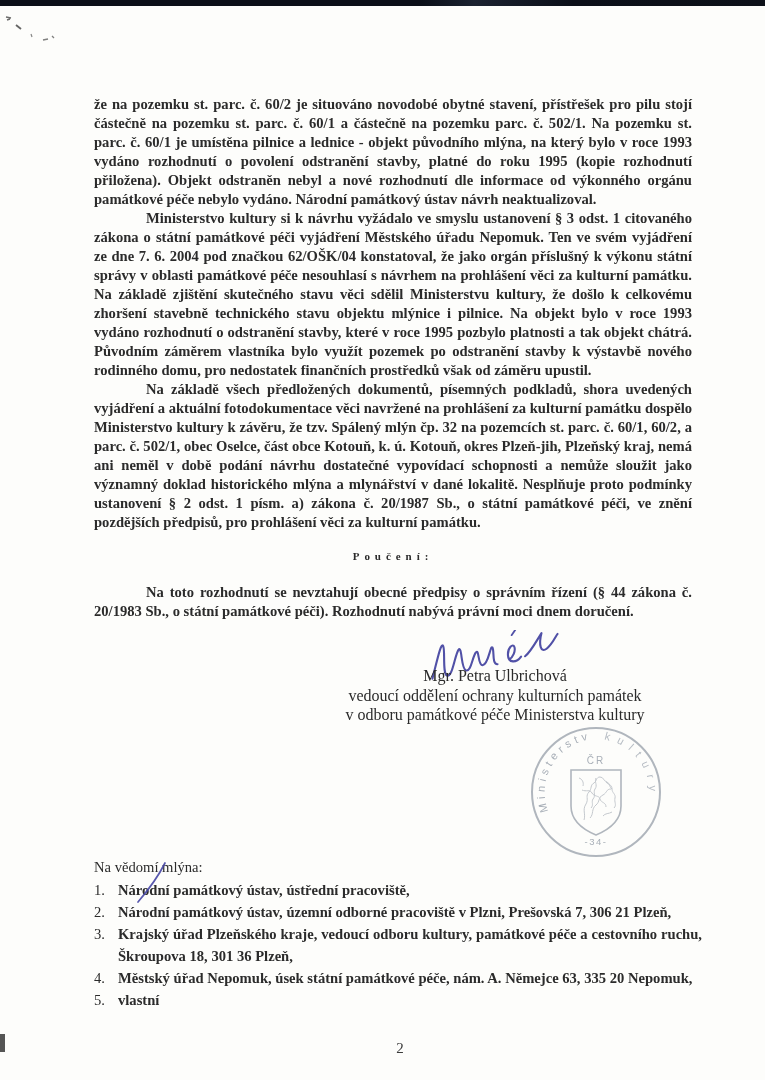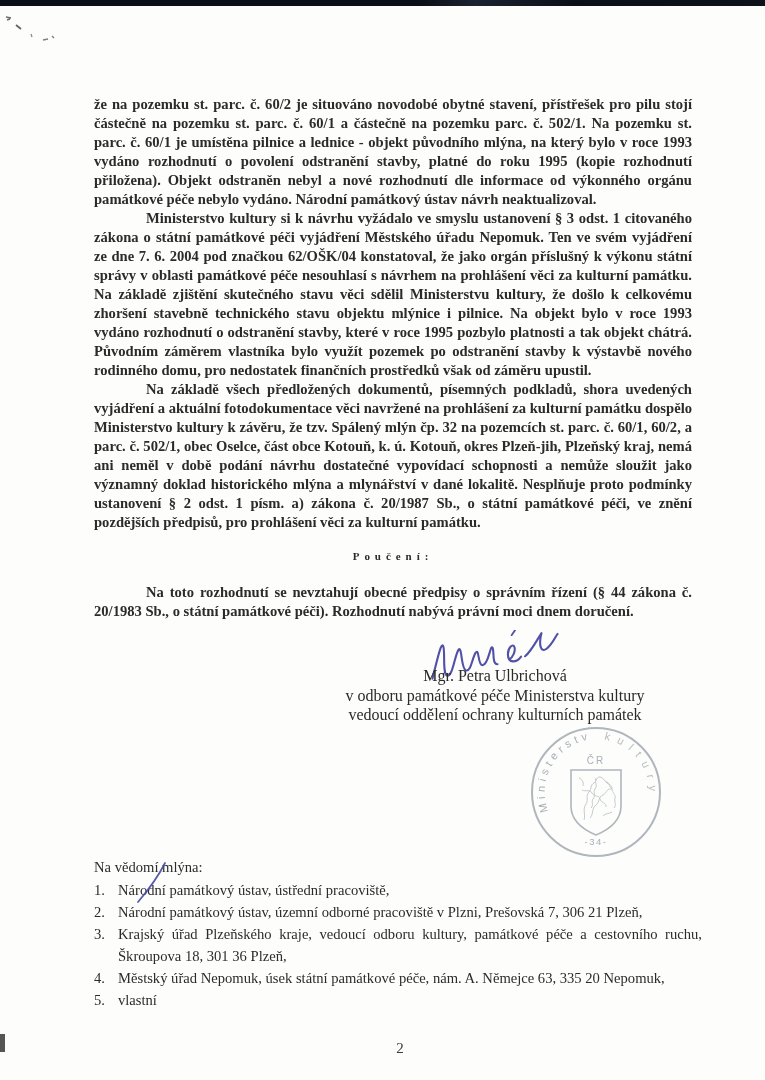--- a/index.html
+++ b/index.html
@@ -39,21 +39,21 @@
   }
   .sig-name{margin-bottom:1px;}
   .stamp{position:absolute;left:524px;top:720px;opacity:.85;}
   .dist-block{
     position:absolute;left:94px;top:856px;width:608px;
     font-size:14.6px;line-height:22px;
   }
   .dist-title{margin:0 0 1px 0;}
   .dist-row{display:flex;}
   .dist-num{width:24px;flex:0 0 24px;}
-  .dist-text{flex:1;text-align:justify;}
+  .dist-text{flex:1;text-align:justify;font-weight:bold;}
   .check-mark{position:absolute;left:132px;top:860px;}
   .page-num{
     position:absolute;left:380px;top:1040px;width:40px;
     text-align:center;font-size:15px;color:#3a3a3a;
   }
 </style>
 </head>
 <body>
 
 <div class="page">
@@ -80,22 +80,22 @@
       <path d="M6 44 C12 26 17 8 19 12 C21 16 16 40 21 42 C26 44 30 22 34 17 C38 12 35 36 40 38 C45 40 47 26 51 21 C55 16 52 34 57 34 C63 34 66 14 68 17 C70 20 66 34 72 34"></path>
       <path d="M84 30 c4 -2 7 -8 6 -12 c-1 -4 -7 0 -7 8 c0 8 8 8 13 2"></path>
       <path d="M100 28 C106 24 112 14 118 6 C114 18 116 26 122 22 C128 18 132 10 134 8"></path>
       <path d="M88 6 l4 -5" stroke-width="1.8"></path>
       <path d="M126 2 l5 -2" stroke-width="1.6"></path>
     </g>
   </svg>
 
   <div class="sig-block">
     <div class="sig-name">Mgr. Petra Ulbrichová</div>
+    <div>vedoucí oddělení  ochrany  kulturních památek</div>
     <div>v odboru památkové péče Ministerstva kultury</div>
-    <div>vedoucí oddělení  ochrany  kulturních památek</div>
   </div>
 
   <svg class="stamp" width="145" height="145" viewBox="0 0 145 145">
     <defs>
       <path id="arcL" d="M 26 95 A 53 53 0 0 1 72 19"></path>
       <path id="arcR" d="M 74 19 A 53 53 0 0 1 120 95"></path>
     </defs>
     <circle cx="72" cy="72" r="64" fill="none" stroke="#a3aab3" stroke-width="2"></circle>
     <text font-family="Liberation Sans, sans-serif" font-size="11" fill="#9aa2ac" letter-spacing="4">
       <textPath href="#arcL" startOffset="4">Ministerstvo</textPath>

